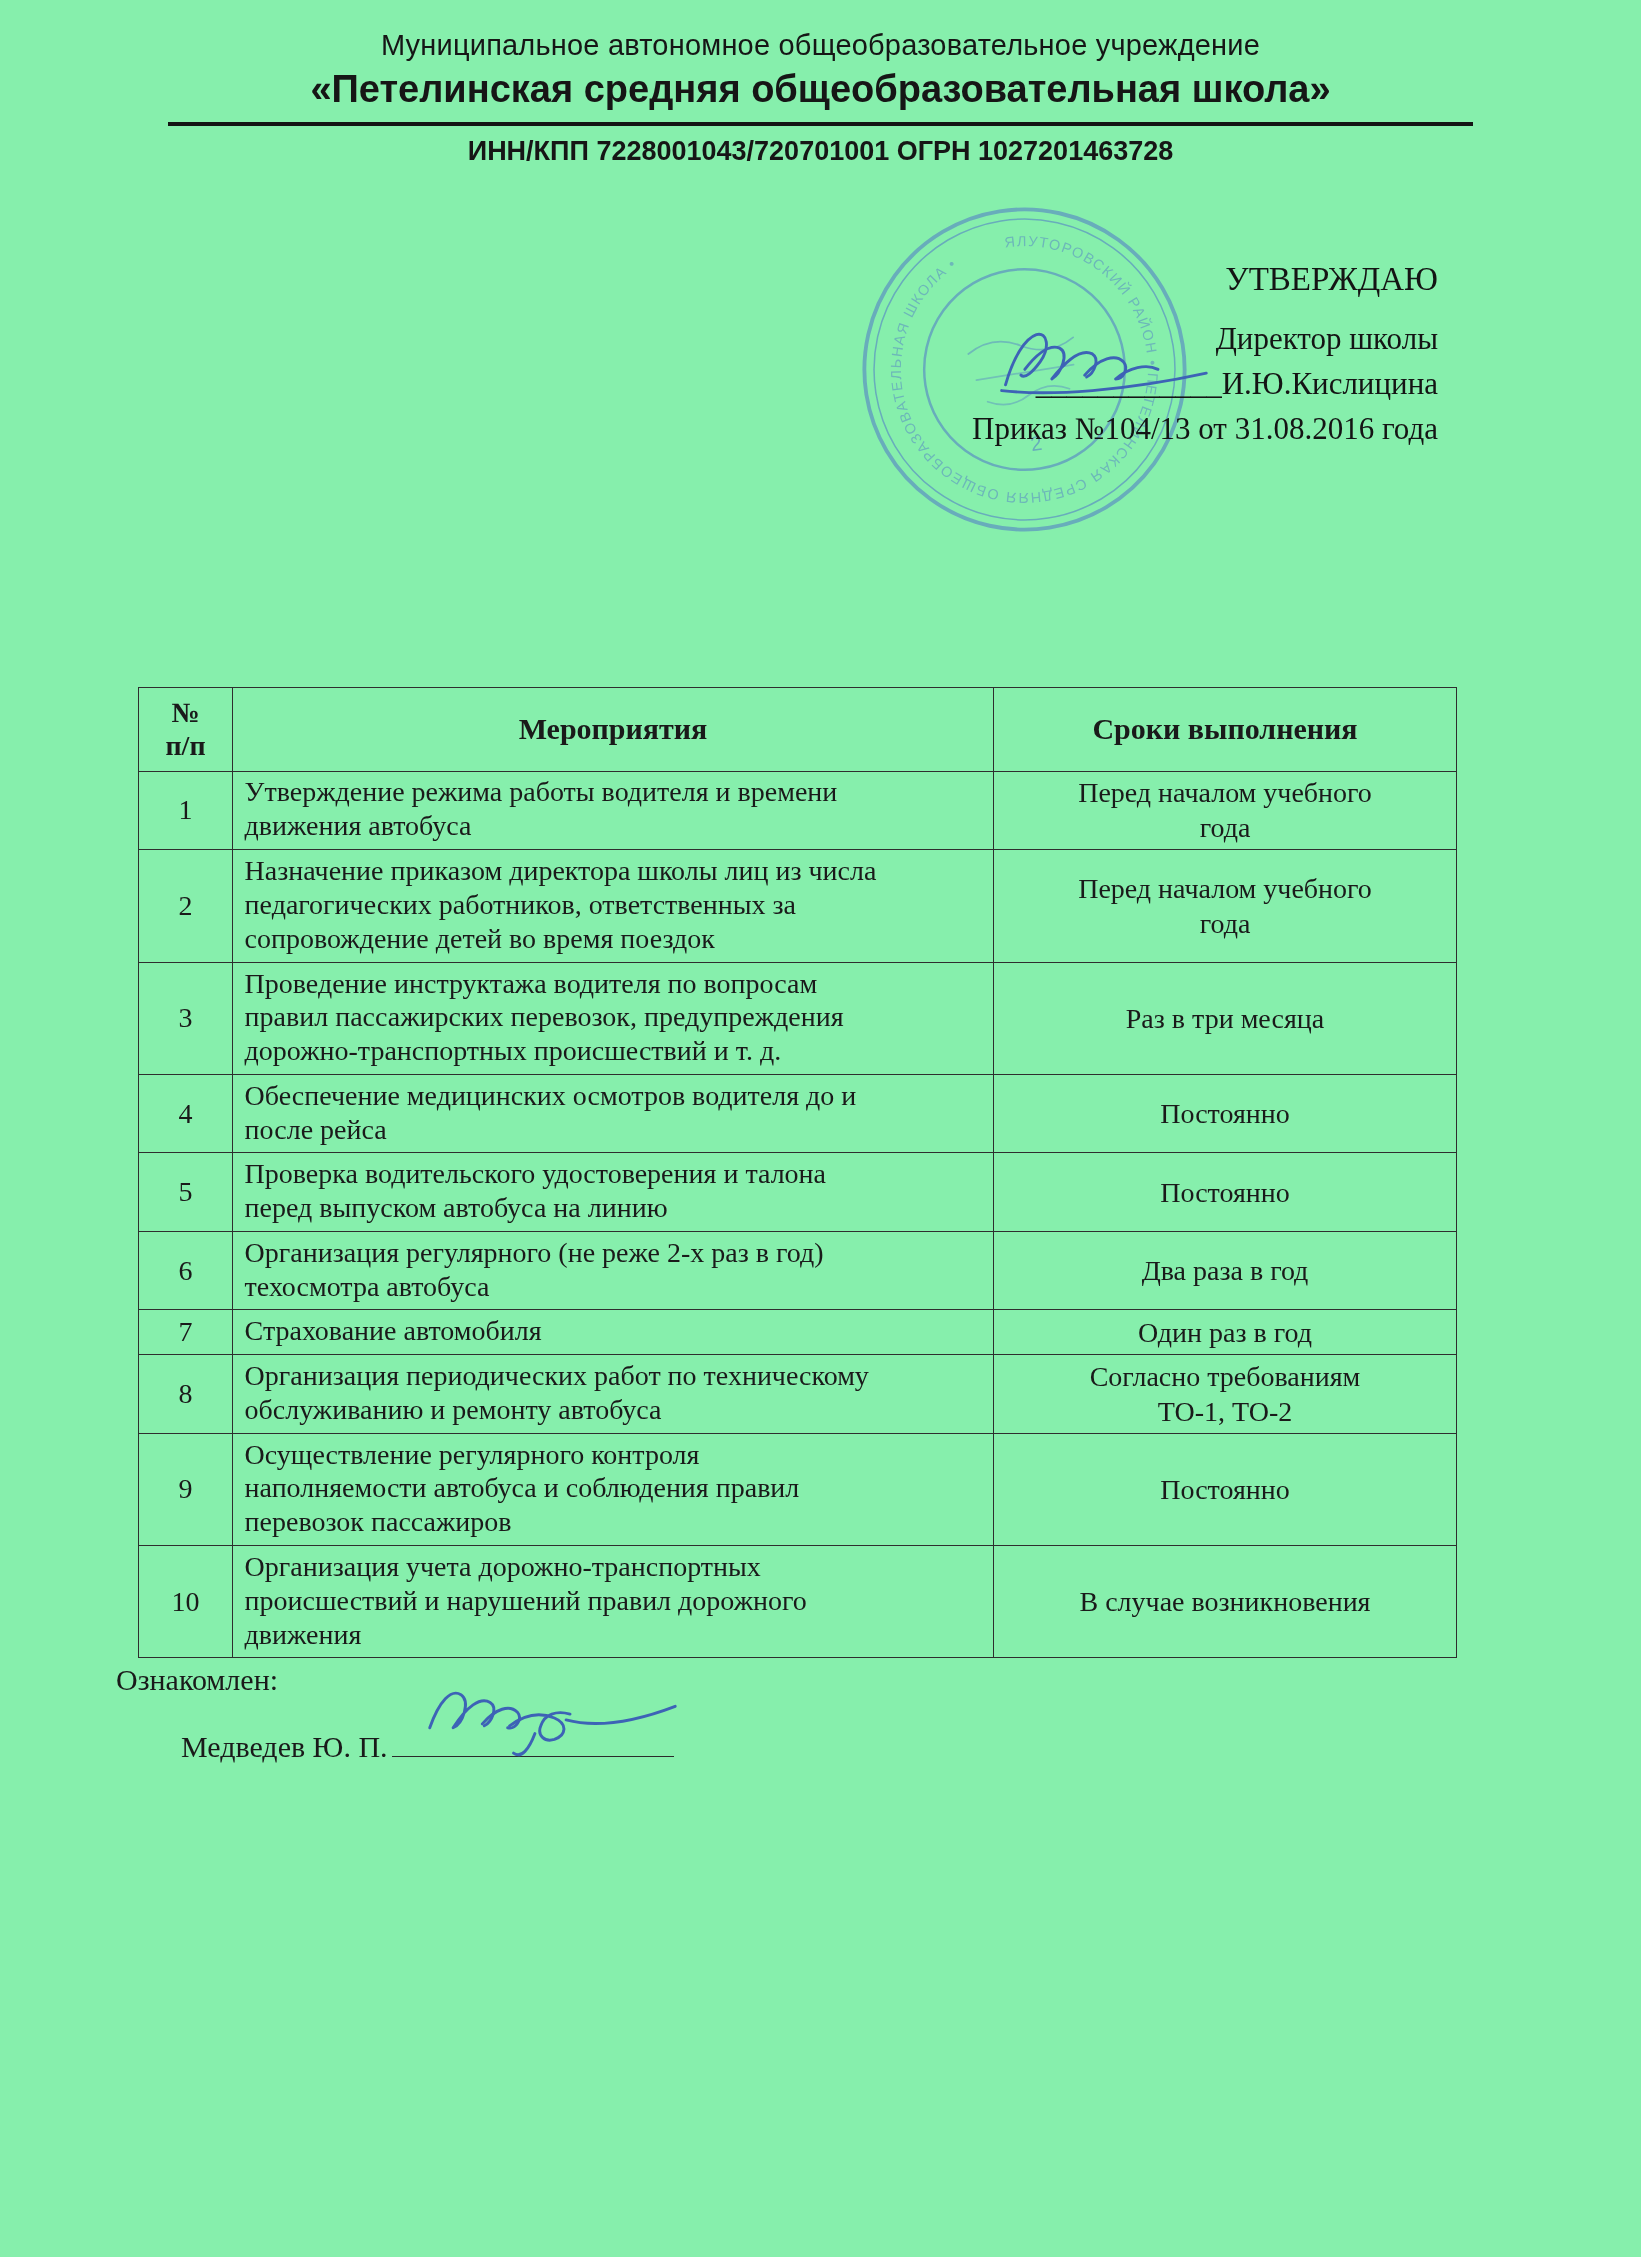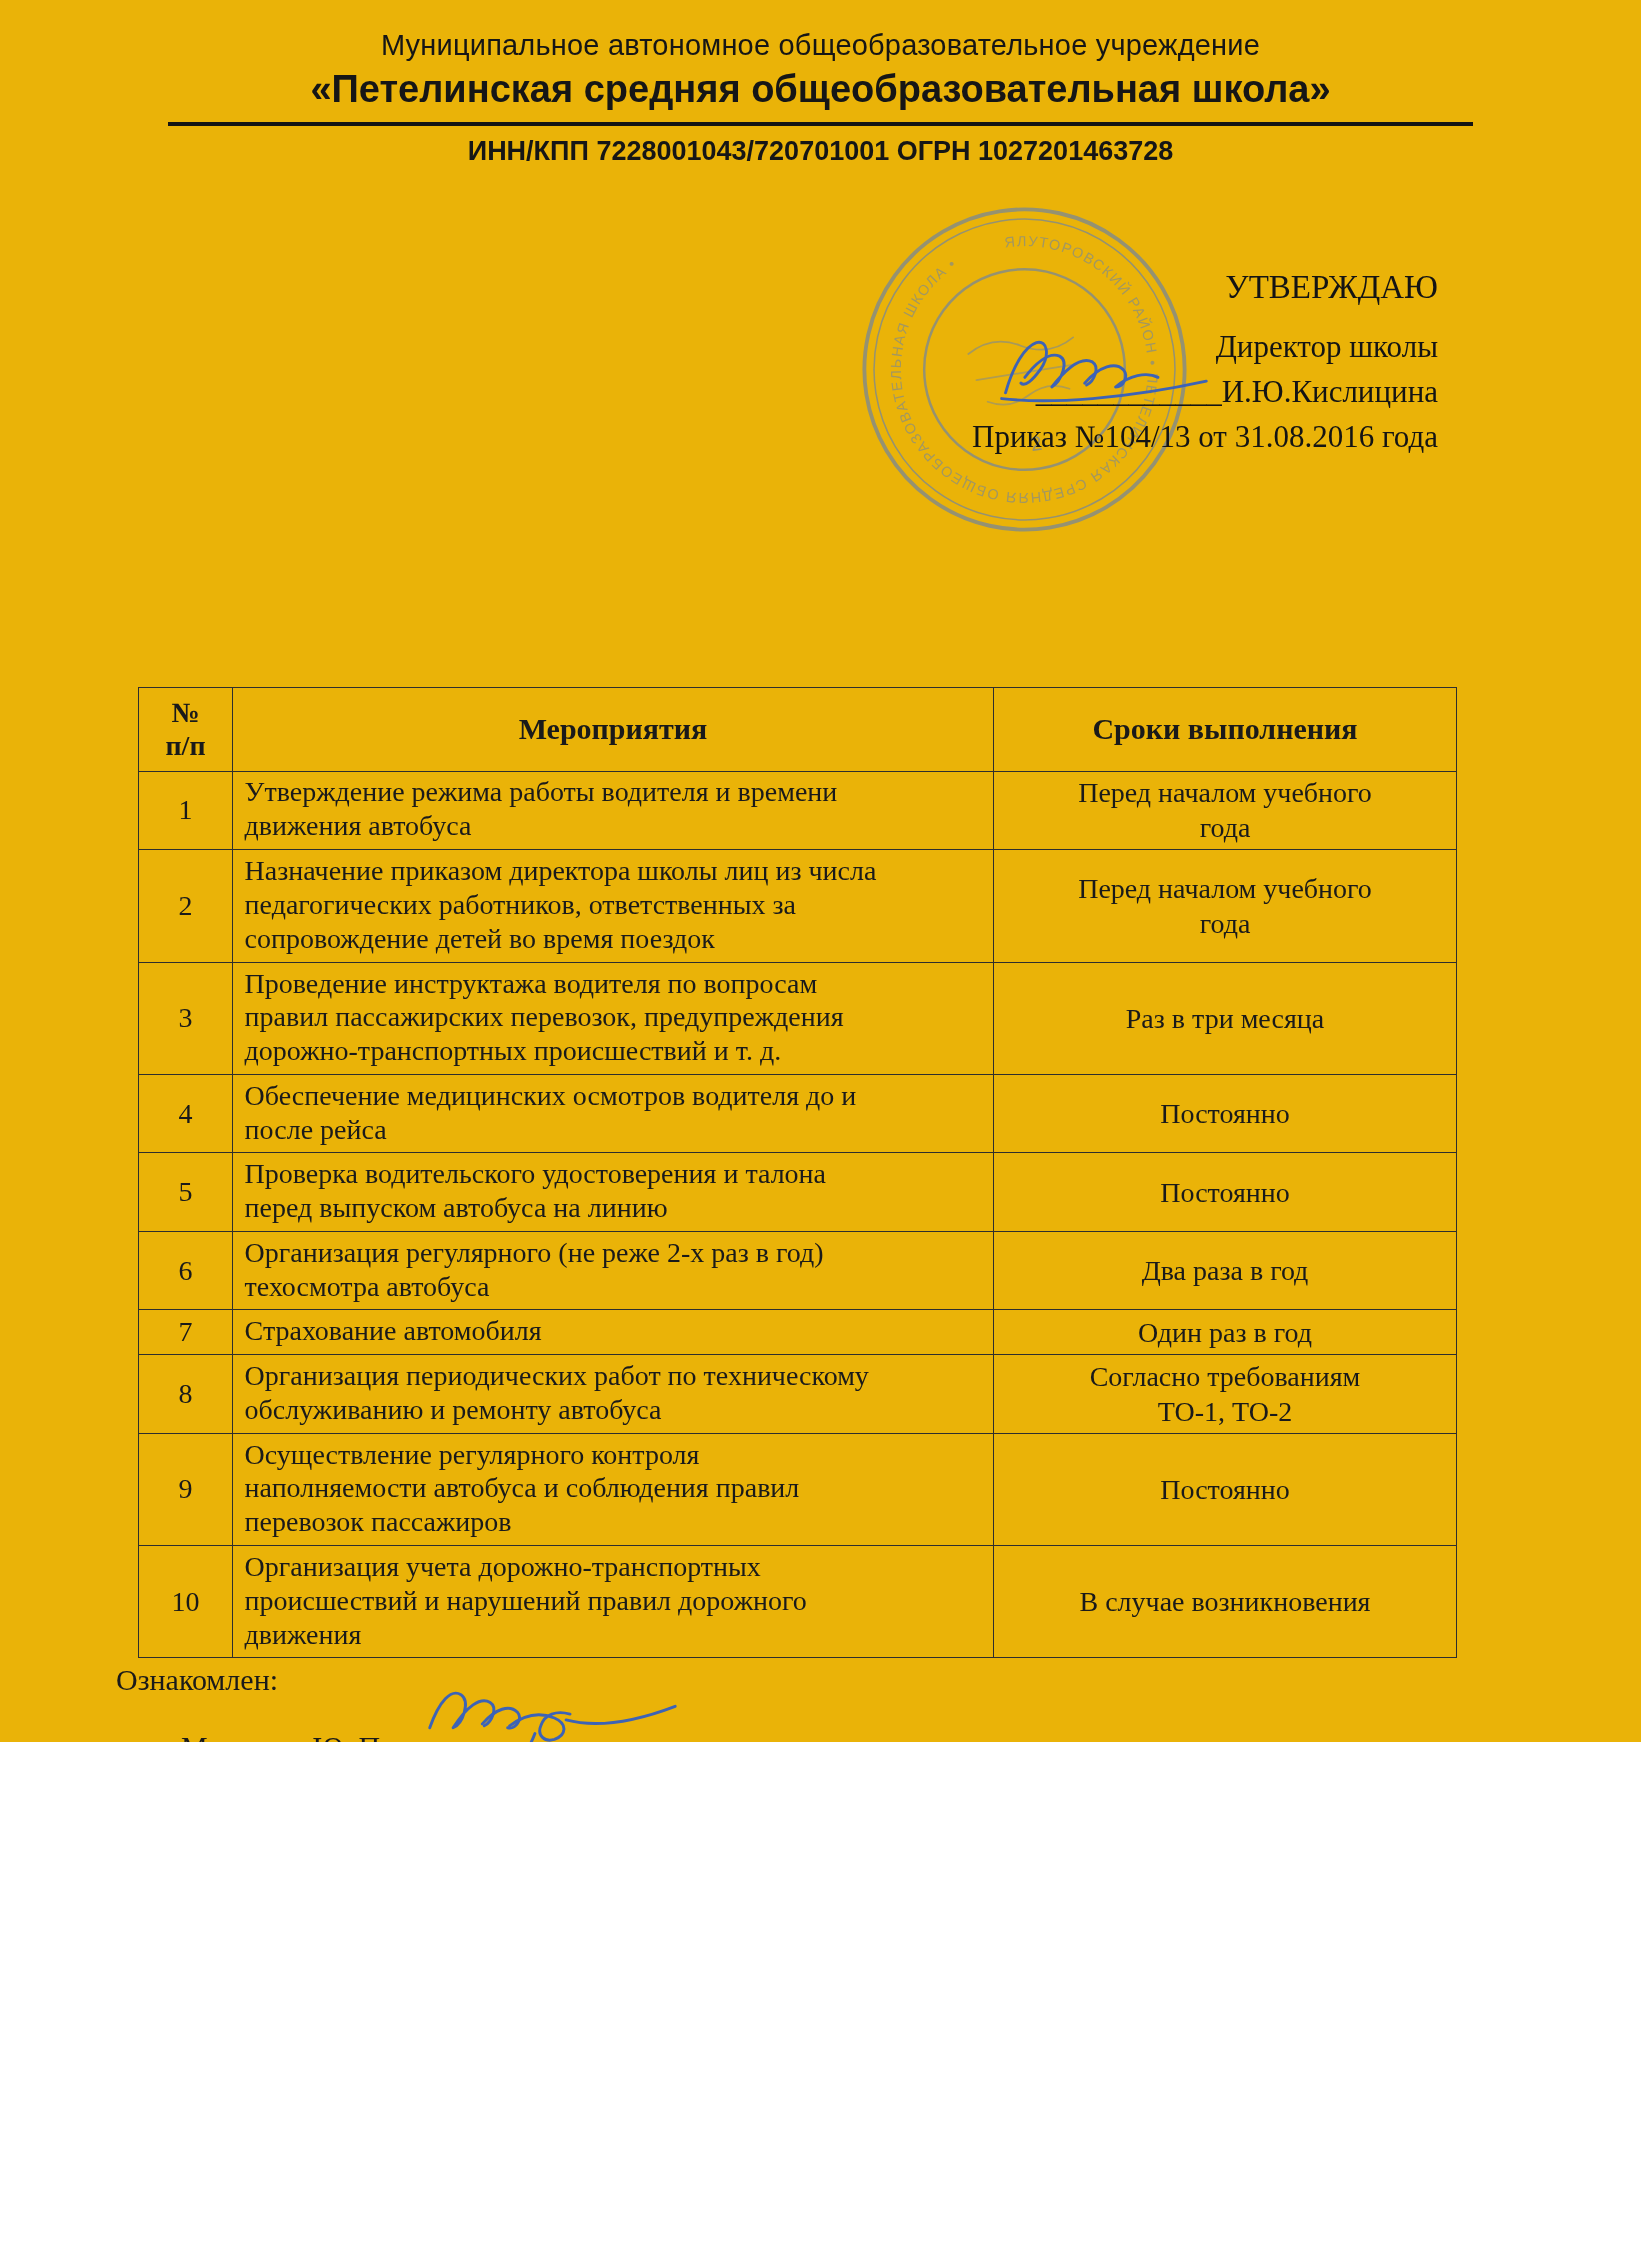--- a/index.html
+++ b/index.html
@@ -1,20 +1,20 @@
 <!DOCTYPE html>
 <html><head>
 <meta charset="utf-8">
 <style>
   * { margin:0; padding:0; box-sizing:border-box; }
   html,body { background:#ffffff; }
   body { font-family:"Liberation Serif", serif; color:#1d1d1d; }
   .page {
-    position:relative; width:1641px; height:1742px;
-    background:#eab308; overflow:hidden;
+    position:relative; width:1641px; height:2257px;
+    background:#86efac; overflow:hidden;
   }
 
   
   .letterhead {
     position:absolute; top:29px; left:0; width:100%;
     text-align:center; font-family:"Liberation Sans", sans-serif;
     color:#161616;
   }
   .org-type { font-size:29px; font-weight:500; letter-spacing:0.2px; }
   .org-name { font-size:38px; font-weight:700; margin-top:5.8px; }
@@ -23,21 +23,21 @@
   .ids  { font-size:27px; font-weight:700; margin-top:9.7px; }
 
   
   .stamp {
     position:absolute; left:848px; top:193px; width:353px; height:353px;
     z-index:1; transform:rotate(-9deg); opacity:.55;
   }
 
   
   .approval {
-    position:absolute; top:264px; right:203px; z-index:2;
+    position:absolute; top:256px; right:203px; z-index:2;
     text-align:right; font-size:31px; line-height:1.45; color:#141414;
   }
   .approval .word { font-size:33px; margin-bottom:13.5px; }
   .sig-wrap { position:relative; }
   .sig-director {
     position:absolute; right:224px; bottom:-3.9px; width:222px; height:92px;
     pointer-events:none;
   }
 
   

